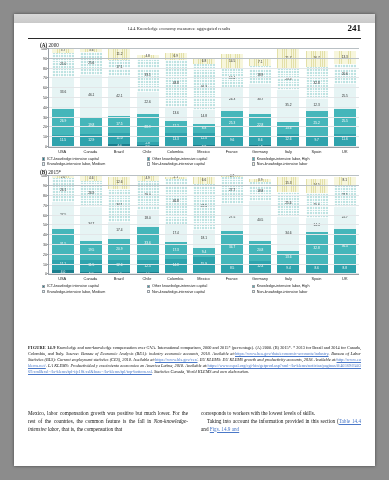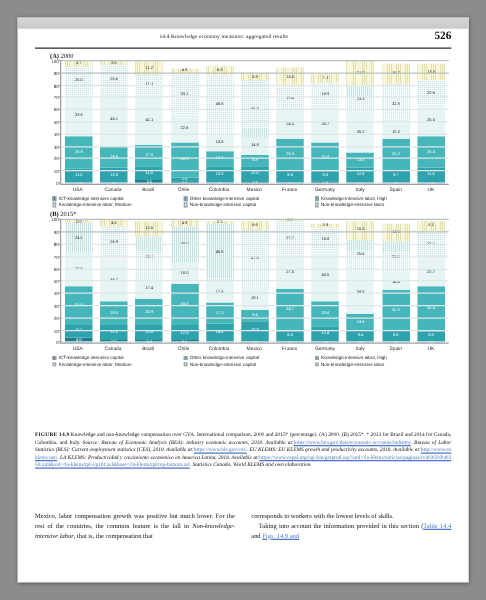--- a/index.html
+++ b/index.html
@@ -146,21 +146,21 @@
 </style>
 </head>
 <body>
 
 <div class="page">
 
   <div class="topbar"></div>
 
   <div class="runhead">
     <div class="rh-text">14.4 Knowledge economy measures: aggregated results</div>
-    <div class="rh-page">526</div>
+    <div class="rh-page">241</div>
   </div>
   <div class="rule"></div>
 
   <div class="figure">
 
     <div class="panel-title">
       <b>(A)</b>
       <span>2000</span>
     </div>
     <div class="chart-wrap">

